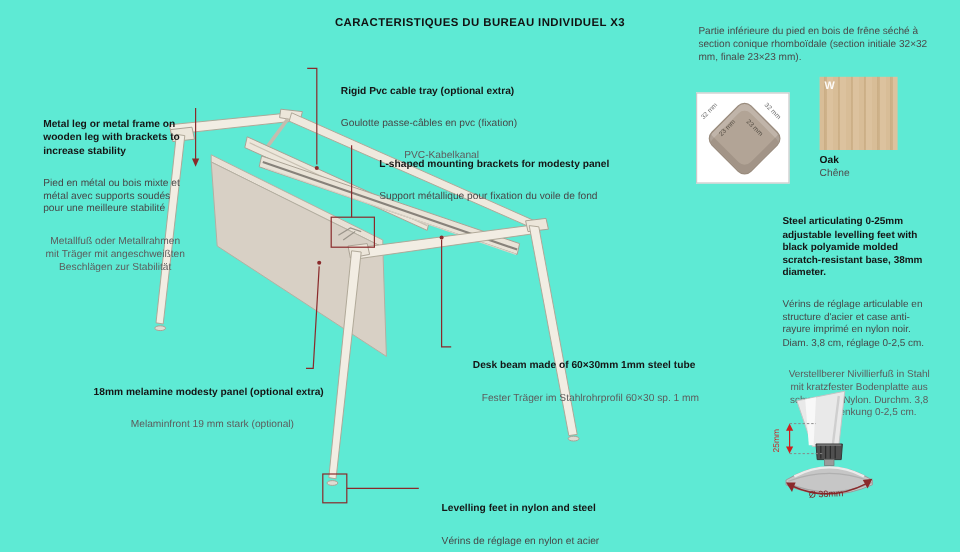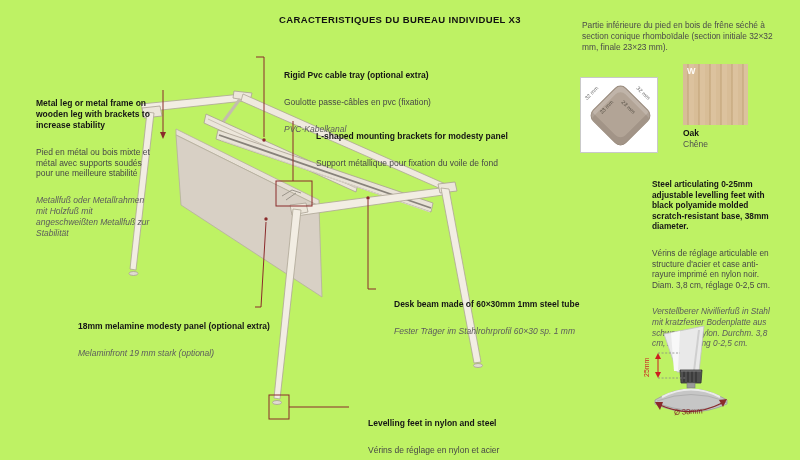--- a/index.html
+++ b/index.html
@@ -1,24 +1,24 @@
 <!DOCTYPE html>
 <html><head>
 <meta charset="utf-8">
 <style>
   html,body{margin:0;padding:0;background:#fff;}
-  #stage{position:relative;width:800px;height:460px;background:#bef264;overflow:hidden;
+  #stage{position:relative;width:800px;height:460px;background:#5eead4;overflow:hidden;
          font-family:"Liberation Sans",sans-serif;}
   .title{position:absolute;top:14px;left:0;width:800px;text-align:center;
          font-size:9.5px;font-weight:bold;letter-spacing:.35px;color:#111;}
   .ann{position:absolute;font-size:8.5px;line-height:1.28;}
   .ann p{margin:16px;}
   .ann .en{font-weight:bold;color:#151515;margin-bottom:1px;}
   .ann .fr{color:#474747;}
-  .ann .de{color:#5c5c5c;font-style:italic;}
+  .ann .de{color:#5c5c5c;text-align:center;}
   .ann.spaced p{margin-bottom:4px;}
   .note{position:absolute;font-size:8.4px;line-height:1.3;color:#4a4a4a;}
   svg{position:absolute;left:0;top:0;}
   
   .section-box{position:absolute;left:580px;top:77px;width:76px;height:74px;
                border:1px solid #c9c9c9;background:#fff;}
   .diamond{position:absolute;left:16px;top:14px;width:45px;height:45px;
            transform:rotate(45deg);background:#b2a496;border:1px solid #998b7d;
            border-radius:8px;
            box-shadow:inset -5px -5px 0 rgba(90,78,64,.18), inset 4px 4px 0 rgba(255,255,255,.18);}
@@ -105,21 +105,21 @@
       <polygon points="160,132 166,132 163,139"></polygon>
       <circle cx="264" cy="140" r="1.7"></circle>
       <circle cx="266" cy="219" r="1.7"></circle>
       <circle cx="368" cy="198" r="1.7"></circle>
     </g>
   </svg>
 
   <div class="ann" style="left:20px;top:82px;width:152px;">
     <p class="en">Metal leg or metal frame on wooden leg with brackets to increase stability</p>
     <p class="fr">Pied en métal ou bois mixte et métal avec supports soudés pour une meilleure stabilité</p>
-    <p class="de">Metallfuß oder Metallrahmen mit Holzfuß mit angeschweißten Metallfuß zur Stabilität</p>
+    <p class="de">Metallfuß oder Metallrahmen mit Träger mit angeschweißten Beschlägen zur Stabilität</p>
   </div>
 
   <div class="ann" style="left:268px;top:54px;width:200px;">
     <p class="en">Rigid Pvc cable tray (optional extra)</p>
     <p class="fr">Goulotte passe-câbles en pvc (fixation)</p>
     <p class="de">PVC-Kabelkanal</p>
   </div>
 
   <div class="ann" style="left:300px;top:115px;width:228px;">
     <p class="en">L-shaped mounting brackets for modesty panel</p>

